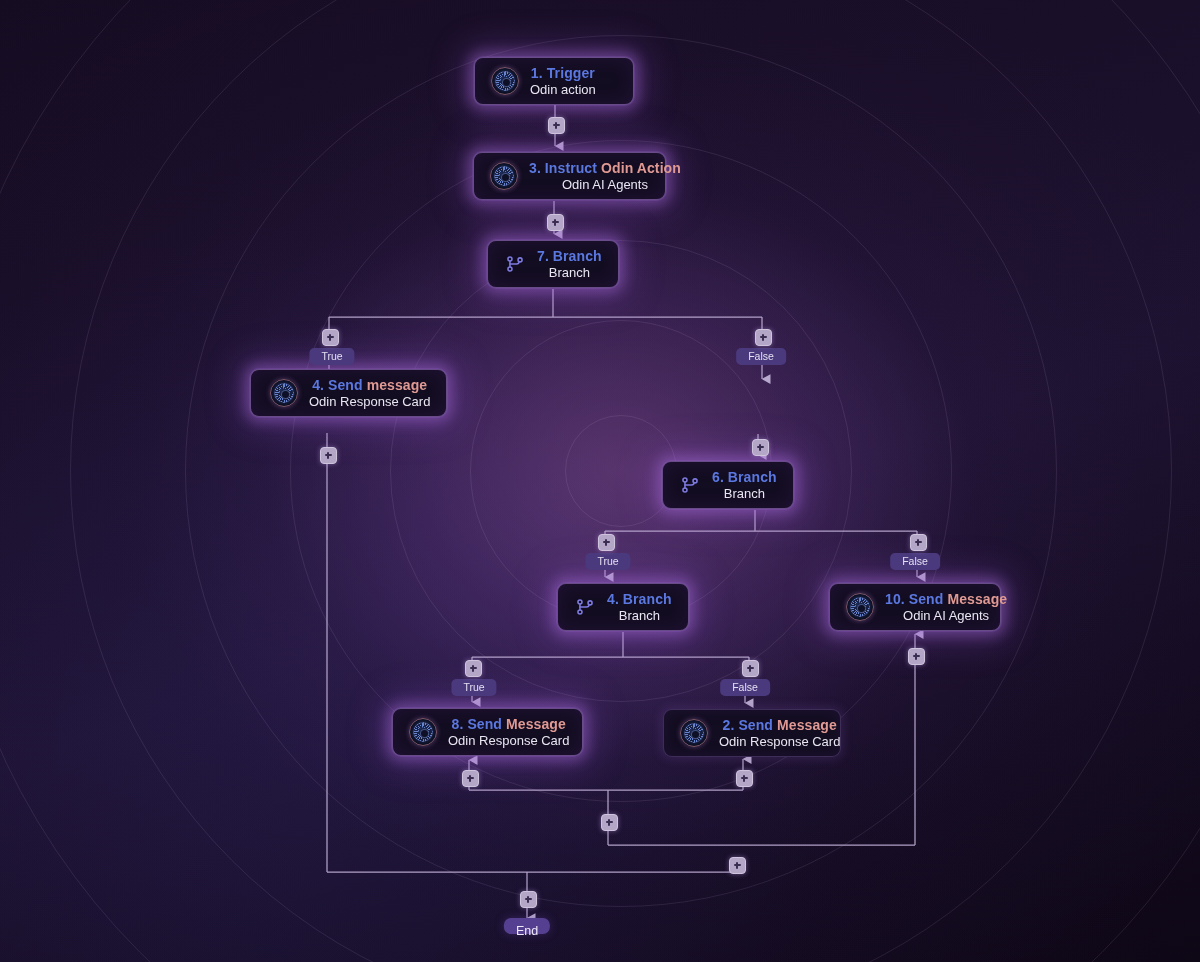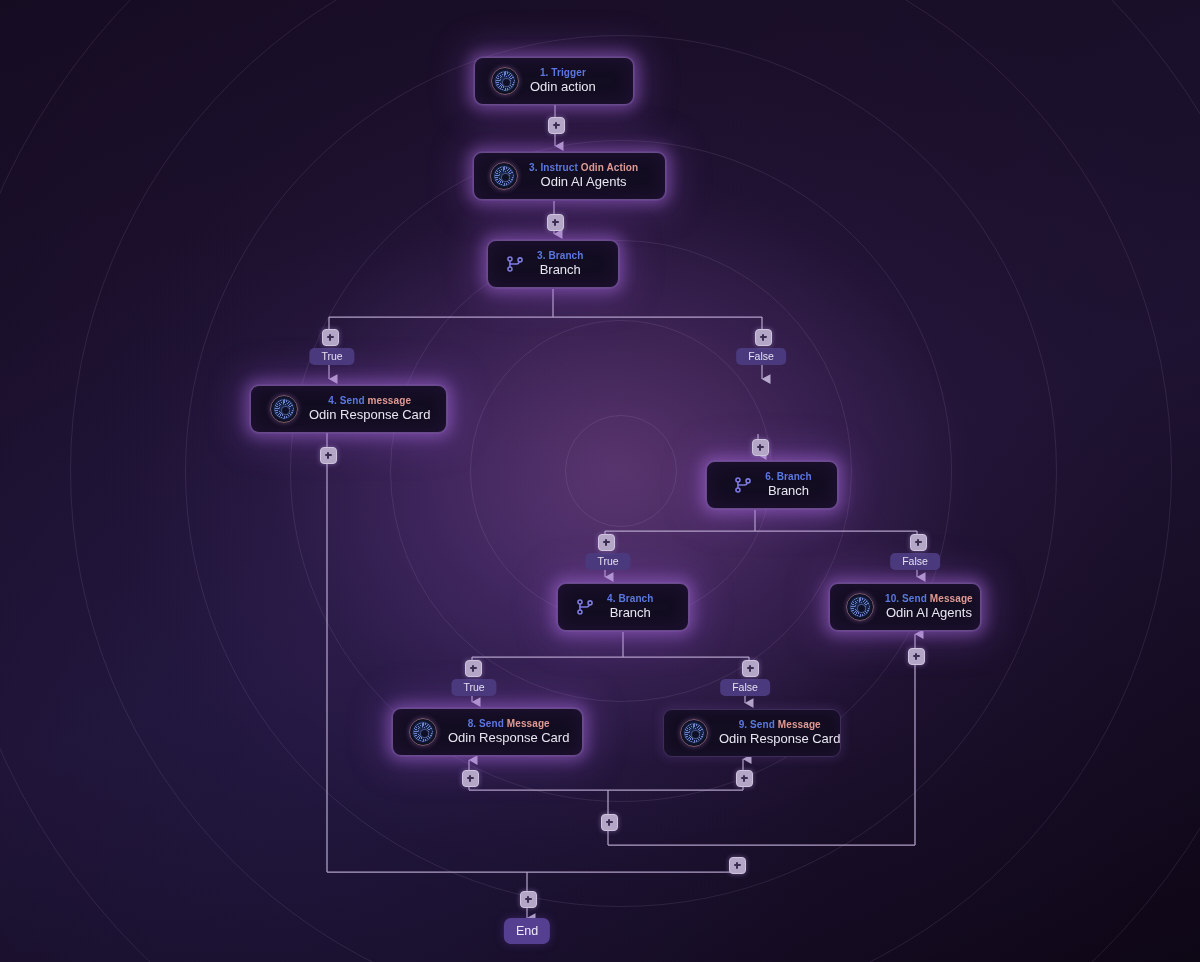--- a/index.html
+++ b/index.html
@@ -39,21 +39,21 @@
       0 0 14px 5px rgba(171,112,225,0.42),
       0 0 34px 12px rgba(150,85,210,0.26),
       inset 0 0 18px rgba(60,30,95,0.35);
   }
   .node.dim{
     border:1px solid rgba(125,95,170,0.40);
     box-shadow:0 0 10px 3px rgba(120,80,170,0.20), inset 0 0 14px rgba(50,28,80,0.35);
   }
   .node .ic{flex:0 0 auto;margin-right:11px;display:flex;align-items:center;justify-content:center;}
   .node .txt{display:flex;flex-direction:column;align-items:center;line-height:1.18;}
-  .t1{font-size:10px;font-weight:700;letter-spacing:.1px;white-space:nowrap;}
+  .t1{font-size:14px;font-weight:700;letter-spacing:.1px;white-space:nowrap;}
   .t1 .b{color:#5b78e0;}
   .t1 .s{color:#e09a93;}
   .t2{font-size:13px;color:#e9e6f2;white-space:nowrap;font-weight:400;}
 
   
   .odin{
     width:26px;height:26px;border-radius:50%;
     background:radial-gradient(circle at 50% 45%, #1c2a56 0%, #141b3a 58%, #0e0f22 100%);
     border:1.5px solid #7d5767;
     box-shadow:0 0 5px rgba(170,120,200,.45), inset 0 0 4px rgba(0,0,0,.8);
@@ -89,21 +89,21 @@
     background:#4a3a7d;
     color:#e4dff3;
     font-size:10.5px;
     white-space:nowrap;
     box-sizing:border-box;
     transform:translateX(-50%);
     text-align:center;
   }
   .endpill{
     position:absolute;
-    height:26px;line-height:26px;
+    height:16px;line-height:26px;
     padding:0 12px;border-radius:7px;
     background:#553f90;color:#efeaf8;
     font-size:12.5px;transform:translateX(-50%);
     box-shadow:0 0 10px rgba(110,70,180,.35);
   }
 
   
   .plus{
     position:absolute;width:15px;height:15px;
     margin-left:-7.5px;margin-top:-7.5px;
@@ -214,37 +214,37 @@
     <span class="ic">
       <svg class="branch-ic" viewBox="0 0 24 24" fill="none" stroke="#7d7ae0" stroke-width="1.7" stroke-linecap="round" stroke-linejoin="round">
         <circle cx="6.5" cy="6.5" r="2.2"></circle>
           <circle cx="6.5" cy="17.5" r="2.2"></circle>
           <circle cx="17.5" cy="7.5" r="2.2"></circle>
         <path d="M6.5 8.7 L6.5 15.3"></path>
           <path d="M6.5 12 L13.5 12 A3 3 0 0 0 16.6 9.4"></path>
       </svg>
     </span>
     <span class="txt">
-      <span class="t1"><span class="b">3. Branch</span><span class="s"></span></span>
+      <span class="t1"><span class="b">7. Branch</span><span class="s"></span></span>
       <span class="t2">Branch</span>
     </span>
   </div>
 
-  <div class="node" style="left:250px;top:385px;width:197px;padding-left:19px;">
+  <div class="node" style="left:250px;top:369px;width:197px;padding-left:19px;">
     <span class="ic">
         <span class="odin"></span>
       </span>
     <span class="txt">
       <span class="t1"><span class="b">4. Send</span>&nbsp;<span class="s">message</span></span>
       <span class="t2">Odin Response Card</span>
     </span>
   </div>
 
 
-  <div class="node" style="left:706px;top:461px;width:132px;justify-content:center;">
+  <div class="node" style="left:662px;top:461px;width:132px;">
     <span class="ic">
       <svg class="branch-ic" viewBox="0 0 24 24" fill="none" stroke="#7d7ae0" stroke-width="1.7" stroke-linecap="round" stroke-linejoin="round">
         <circle cx="6.5" cy="6.5" r="2.2"></circle>
           <circle cx="6.5" cy="17.5" r="2.2"></circle>
           <circle cx="17.5" cy="7.5" r="2.2"></circle>
         <path d="M6.5 8.7 L6.5 15.3"></path>
           <path d="M6.5 12 L13.5 12 A3 3 0 0 0 16.6 9.4"></path>
       </svg>
     </span>
     <span class="txt">
@@ -277,26 +277,26 @@
       <span class="t1"><span class="b">8. Send</span>&nbsp;<span class="s">Message</span></span>
       <span class="t2">Odin Response Card</span>
     </span>
   </div>
 
   <div class="node dim" style="left:663px;top:709px;width:178px;">
     <span class="ic">
         <span class="odin"></span>
       </span>
     <span class="txt">
-      <span class="t1"><span class="b">9. Send</span>&nbsp;<span class="s">Message</span></span>
+      <span class="t1"><span class="b">2. Send</span>&nbsp;<span class="s">Message</span></span>
       <span class="t2">Odin Response Card</span>
     </span>
   </div>
 
-  <div class="node" style="left:829px;top:583px;width:152px;">
+  <div class="node" style="left:829px;top:583px;width:172px;">
     <span class="ic">
         <span class="odin"></span>
       </span>
     <span class="txt">
       <span class="t1"><span class="b">10. Send</span>&nbsp;<span class="s">Message</span></span>
       <span class="t2">Odin AI Agents</span>
     </span>
   </div>
 
   <div class="pill" style="left:332px;top:348px;">True</div>

